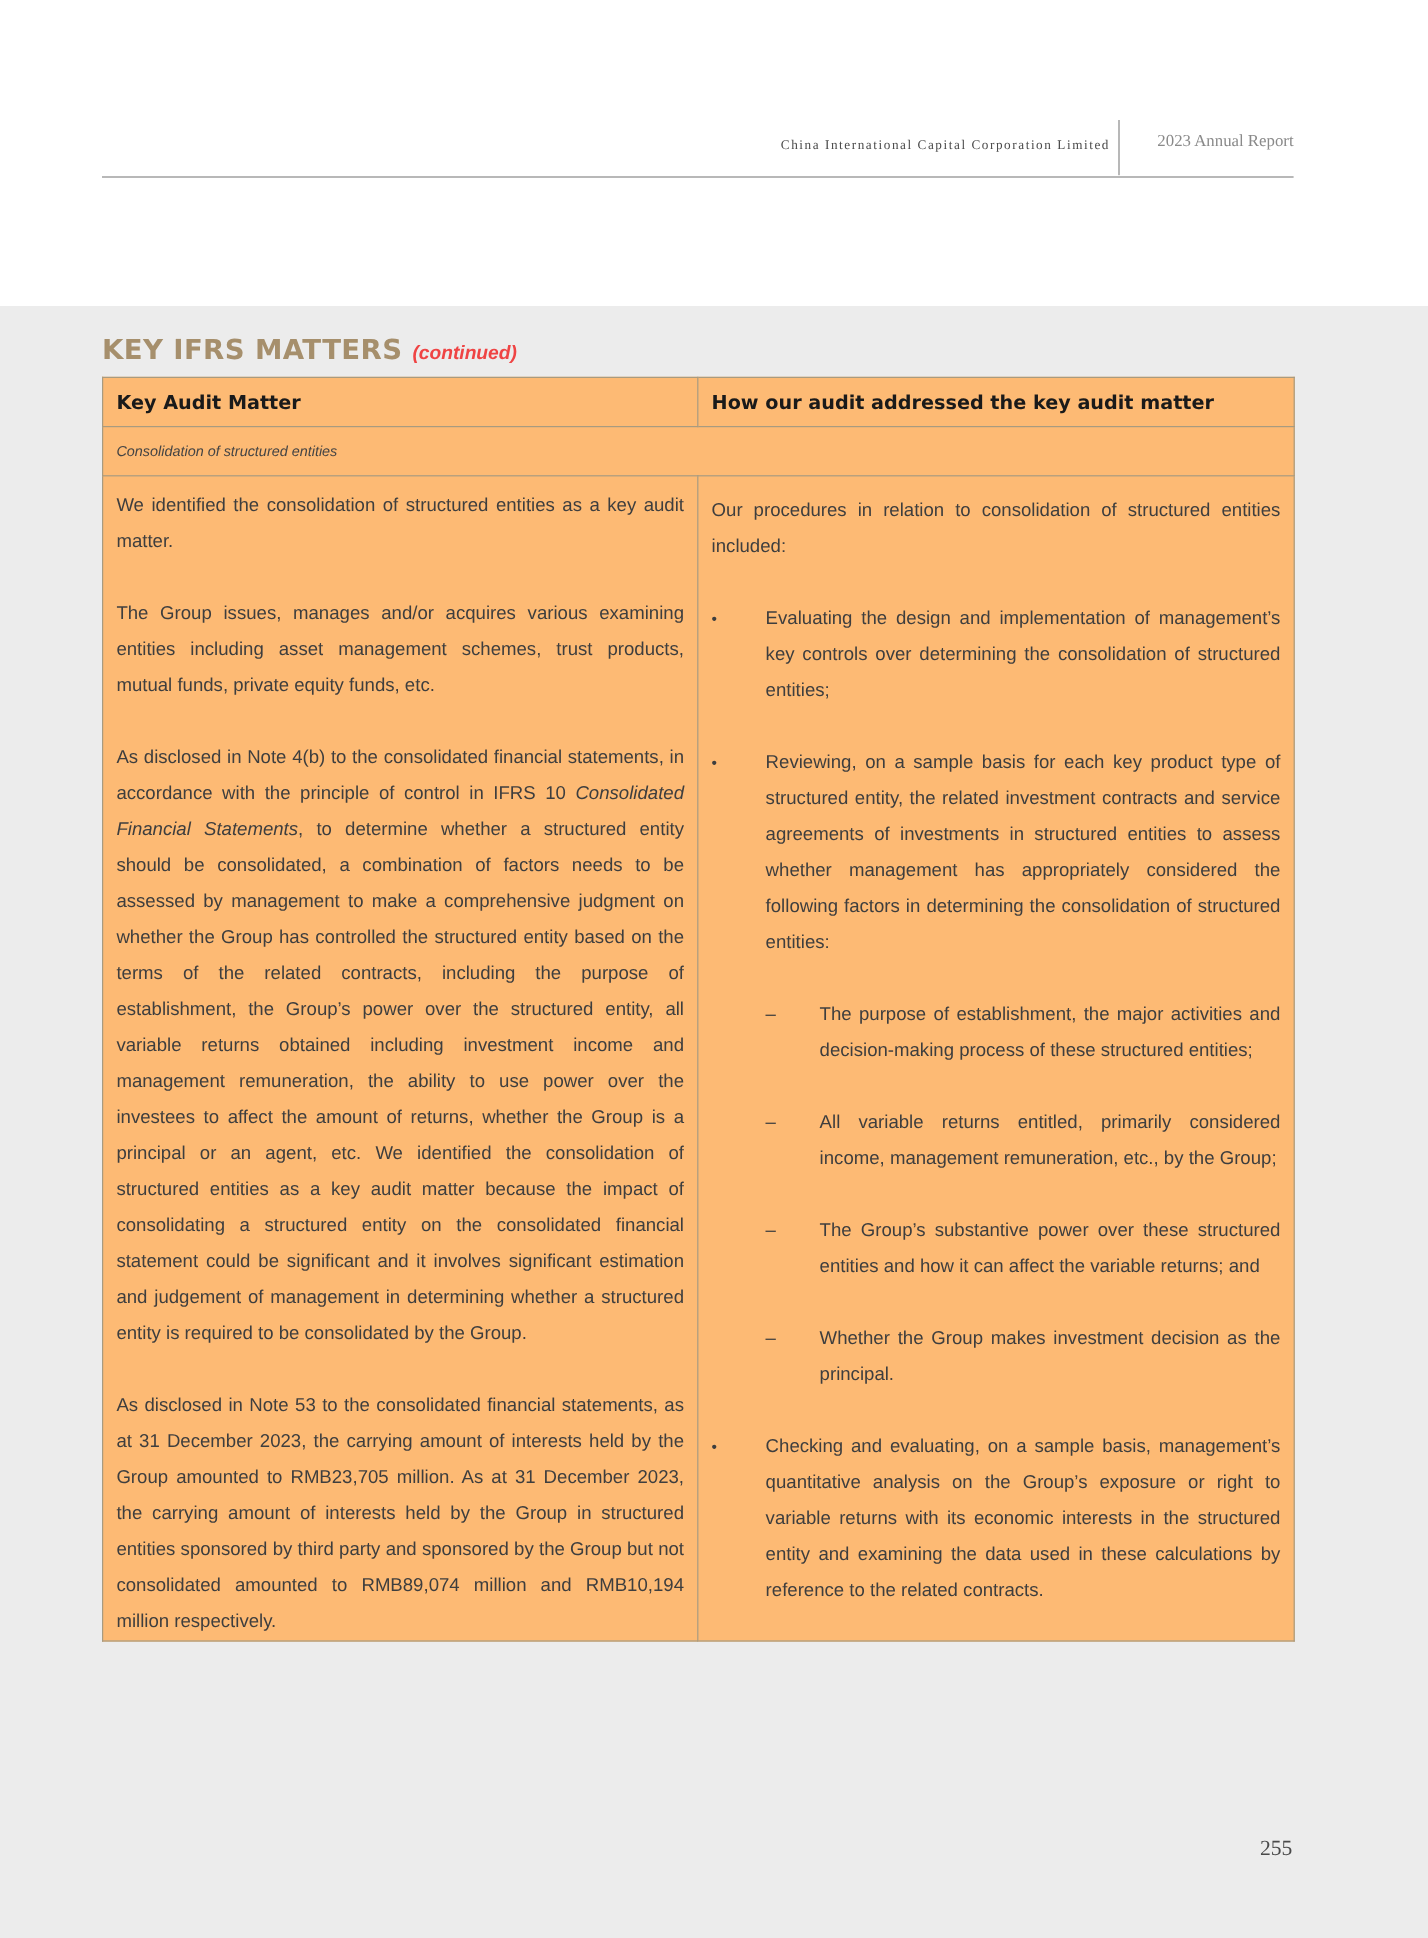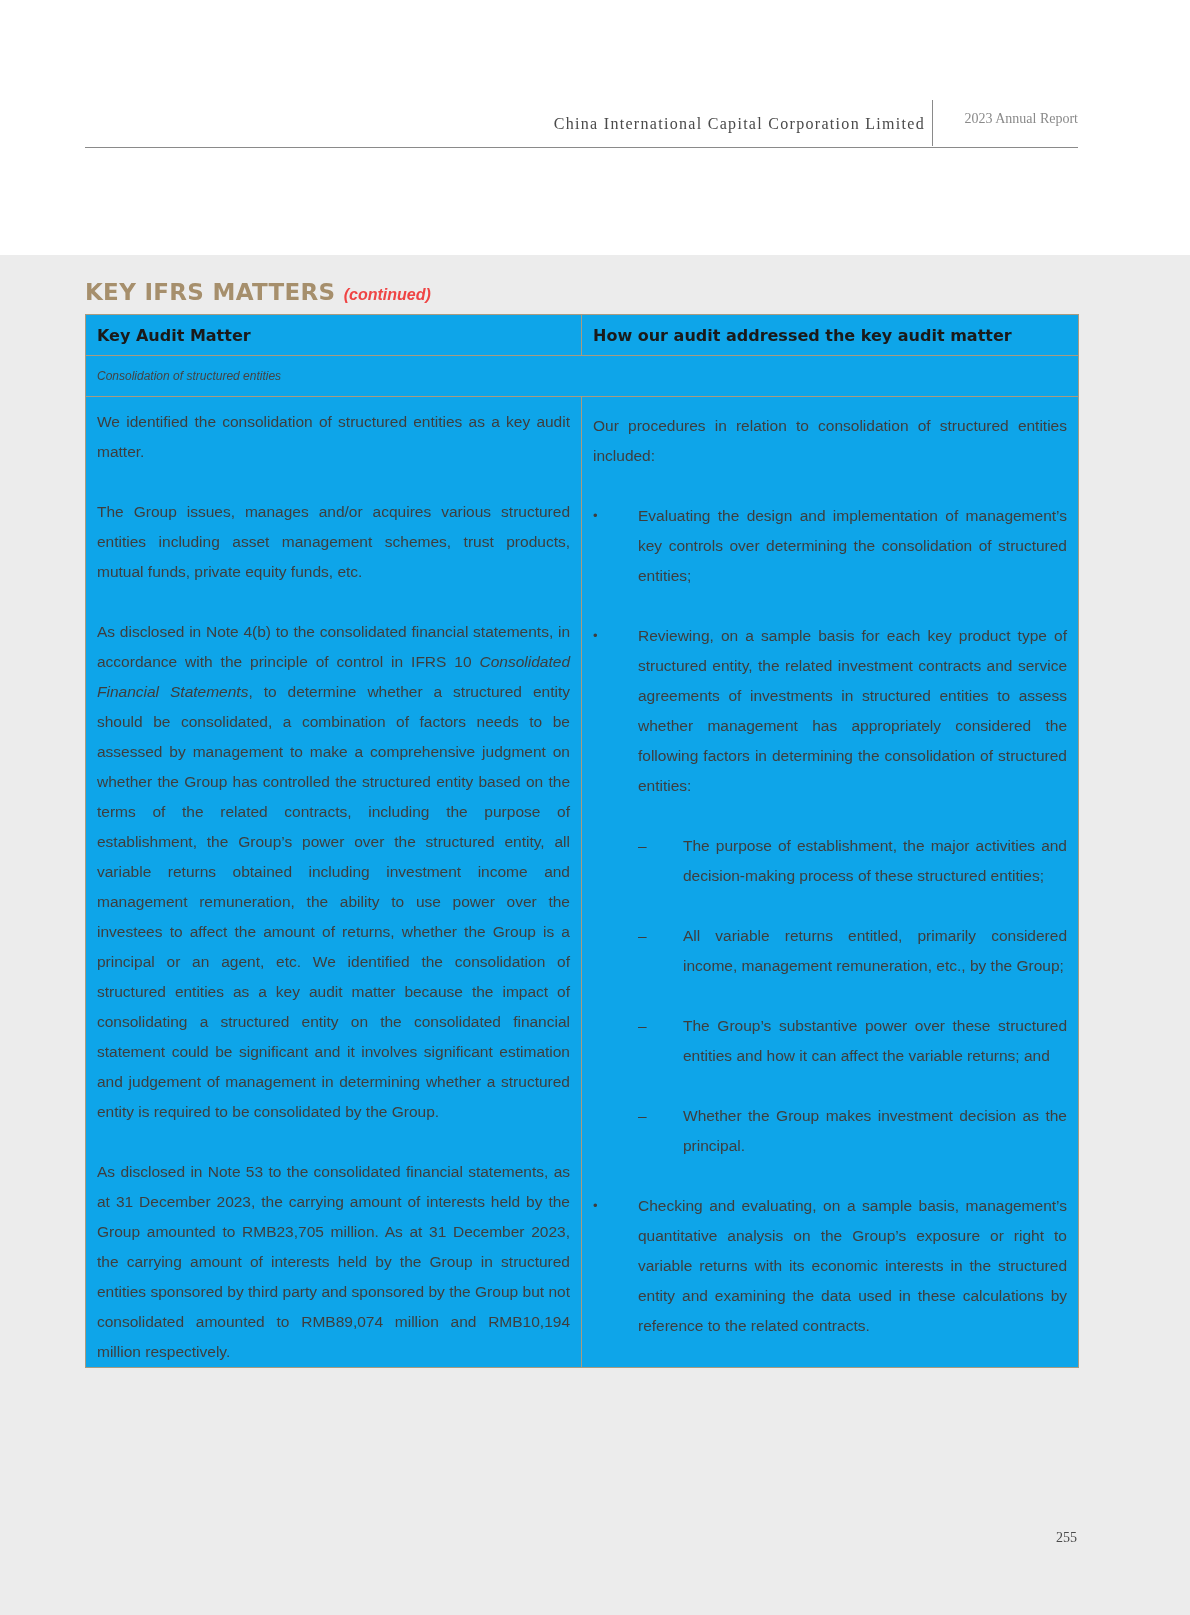--- a/index.html
+++ b/index.html
@@ -11,41 +11,41 @@
   }
   .top-white { position: absolute; left: 0; top: 0; width: 1190px; height: 255px; background: #ffffff; }
   .gray-band { position: absolute; left: 0; top: 255px; width: 1190px; height: 1360px; background: #ececec; }
 
   .running-header {
     position: absolute; left: 85px; top: 100px; width: 993px; height: 47px;
     border-bottom: 1px solid #8a8a8a;
   }
   .rh-company {
     position: absolute; right: 153px; top: 15px;
-    font-family: "Liberation Serif", serif; font-size: 16px; letter-spacing: 1.3px; color: #4a4a4a;
+    font-family: "Liberation Serif", serif; font-size: 11px; letter-spacing: 1.3px; color: #4a4a4a;
   }
   .rh-divider { position: absolute; right: 145px; top: 0; width: 1px; height: 46px; background: #8a8a8a; }
   .rh-report {
     position: absolute; right: 0; top: 11px;
     font-family: "Liberation Serif", serif; font-size: 14px; color: #8a8a8a;
   }
 
   .section-title {
     position: absolute; left: 85px; top: 279px;
     font-family: "DejaVu Sans", sans-serif; font-weight: bold; font-size: 23px; color: #a68f6c;
     letter-spacing: 0.3px;
   }
   .section-title .cont {
     font-family: "Liberation Sans", sans-serif; font-weight: bold; font-style: italic;
     font-size: 16px; color: #ef4444; letter-spacing: 0;
   }
 
   .kam-table {
     position: absolute; left: 85px; top: 314px; width: 993px;
-    border-collapse: collapse; background: #0ea5e9;
+    border-collapse: collapse; background: #fdba74;
     table-layout: fixed;
   }
   .kam-table td, .kam-table th {
     border: 1px solid #a89b80; vertical-align: top; text-align: left; padding: 0;
   }
   .col-left { width: 496px; }
   .col-right { width: 497px; }
   .th-cell {
     height: 40px; font-weight: bold; font-size: 16px; color: #1a1a1a;
     font-family: "DejaVu Sans", sans-serif; padding: 0 11px !important; vertical-align: middle !important;
@@ -57,21 +57,21 @@
   .para i { font-style: italic; }
   .intro { text-align: justify; margin: 4px 0 30px 0; }
   .bullet { position: relative; padding-left: 45px; text-align: justify; margin: 0 0 30px 0; }
   .bullet .mark { position: absolute; left: 0; top: 0; font-size: 13px; }
   .dash { position: relative; padding-left: 90px; text-align: justify; margin: 0 0 30px 0; }
   .dash .mark { position: absolute; left: 45px; top: 0; }
   .last-bullet { margin-bottom: 0; }
 
   .page-number {
     position: absolute; right: 113px; top: 1530px;
-    font-family: "Liberation Serif", serif; font-size: 14px; color: #4a4a4a;
+    font-family: "Liberation Serif", serif; font-size: 18px; color: #4a4a4a;
   }
 </style>
 </head>
 <body>
 
 <div class="top-white"></div>
 <div class="gray-band"></div>
 
 <div class="running-header">
   <span class="rh-company">China International Capital Corporation Limited</span>
@@ -93,21 +93,21 @@
       <tr>
     <th class="th-cell">Key Audit Matter</th>
     <th class="th-cell">How our audit addressed the key audit matter</th>
   </tr>
   <tr class="sub-row">
     <td colspan="2">Consolidation of structured entities</td>
   </tr>
   <tr>
     <td class="body-cell">
       <p class="para">We identified the consolidation of structured entities as a key audit matter.</p>
-      <p class="para">The Group issues, manages and/or acquires various structured entities including asset management schemes, trust products, mutual funds, private equity funds, etc.</p>
+      <p class="para">The Group issues, manages and/or acquires various examining entities including asset management schemes, trust products, mutual funds, private equity funds, etc.</p>
       <p class="para"><span>As disclosed in Note 4(b) to the consolidated financial statements, in accordance with the principle of control in IFRS 10 </span><i>Consolidated Financial Statements</i><span>, to determine whether a structured entity should be consolidated, a combination of factors needs to be assessed by management to make a comprehensive judgment on whether the Group has controlled the structured entity based on the terms of the related contracts, including the purpose of establishment, the Group’s power over the structured entity, all variable returns obtained including investment income and management remuneration, the ability to use power over the investees to affect the amount of returns, whether the Group is a principal or an agent, etc. We identified the consolidation of structured entities as a key audit matter because the impact of consolidating a structured entity on the consolidated financial statement could be significant and it involves significant estimation and judgement of management in determining whether a structured entity is required to be consolidated by the Group.</span></p>
       <p class="para">As disclosed in Note 53 to the consolidated financial statements, as at 31 December 2023, the carrying amount of interests held by the Group amounted to RMB23,705 million. As at 31 December 2023, the carrying amount of interests held by the Group in structured entities sponsored by third party and sponsored by the Group but not consolidated amounted to RMB89,074 million and RMB10,194 million respectively.</p>
     </td>
     <td class="body-cell">
       <p class="intro">Our procedures in relation to consolidation of structured entities included:</p>
 
       <div class="bullet">
         <span class="mark">•</span>
         <span>Evaluating the design and implementation of management’s key controls over determining the consolidation of structured entities;</span>
       </div>

